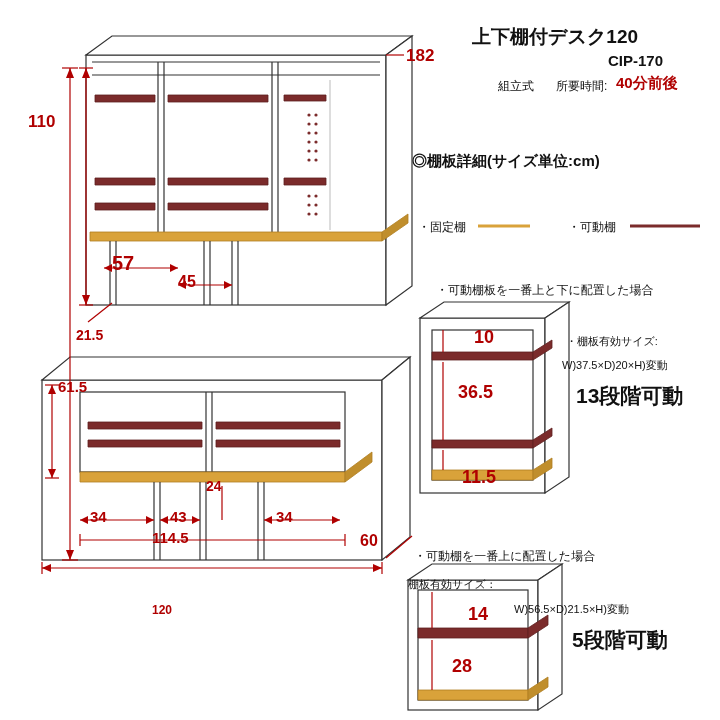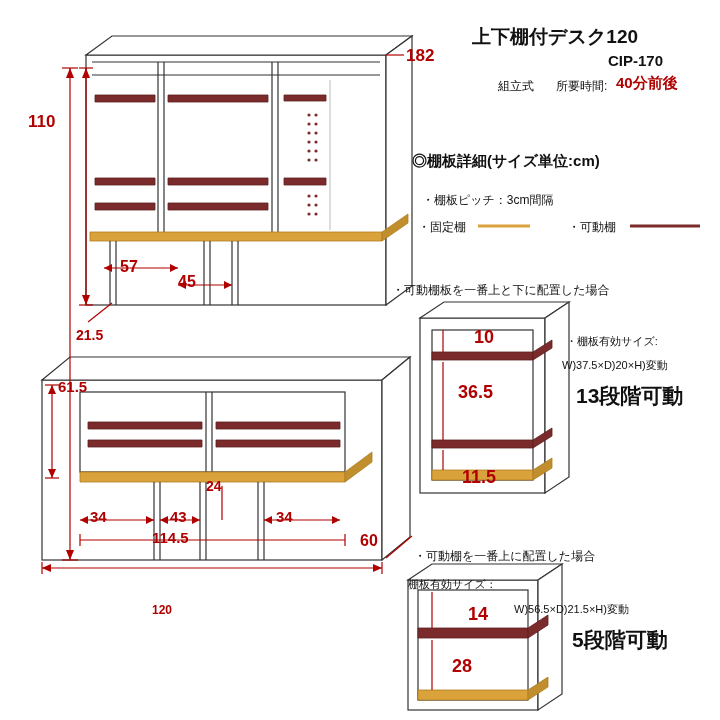--- a/index.html
+++ b/index.html
@@ -220,42 +220,41 @@
   <line x1="630" y1="226" x2="700" y2="226" stroke="#7b2b2b" stroke-width="3"></line>
 </svg>
 
 <div class="lbl title" style="left:472px;top:24px;">上下棚付デスク120</div>
 <div class="lbl subtitle" style="left:608px;top:52px;">CIP-170</div>
 <div class="lbl blk mid" style="left:498px;top:78px;">組立式</div>
 <div class="lbl blk mid" style="left:556px;top:78px;">所要時間:</div>
 <div class="lbl dim" style="left:616px;top:74px;font-size:15px;">40分前後</div>
 
 <div class="lbl blk" style="left:412px;top:152px;font-size:15px;font-weight:bold;">◎棚板詳細(サイズ単位:cm)</div>
-<div class="lbl blk mid" style="left:422px;top:192px;">・棚板ピッチ：3cm間隔</div>
 <div class="lbl blk mid" style="left:418px;top:219px;">・固定棚</div>
 <div class="lbl blk mid" style="left:568px;top:219px;">・可動棚</div>
 
-<div class="lbl blk mid" style="left:392px;top:282px;">・可動棚板を一番上と下に配置した場合</div>
+<div class="lbl blk mid" style="left:436px;top:282px;">・可動棚板を一番上と下に配置した場合</div>
 <div class="lbl blk small" style="left:566px;top:334px;">・棚板有効サイズ:</div>
 <div class="lbl blk small" style="left:562px;top:358px;">W)37.5×D)20×H)変動</div>
 <div class="lbl blk huge" style="left:576px;top:382px;">13段階可動</div>
 <div class="lbl dim big" style="left:474px;top:327px;">10</div>
 <div class="lbl dim big" style="left:458px;top:382px;">36.5</div>
 <div class="lbl dim big" style="left:462px;top:467px;">11.5</div>
 
 <div class="lbl blk mid" style="left:414px;top:548px;">・可動棚を一番上に配置した場合</div>
 <div class="lbl blk small" style="left:408px;top:577px;">棚板有効サイズ：</div>
 <div class="lbl blk small" style="left:514px;top:602px;">W)56.5×D)21.5×H)変動</div>
 <div class="lbl blk huge" style="left:572px;top:626px;">5段階可動</div>
 <div class="lbl dim big" style="left:468px;top:604px;">14</div>
 <div class="lbl dim big" style="left:452px;top:656px;">28</div>
 
 <div class="lbl dim" style="left:406px;top:46px;font-size:17px;">182</div>
 <div class="lbl dim" style="left:28px;top:112px;font-size:17px;">110</div>
-<div class="lbl dim" style="left:112px;top:258px;font-size:16px;padding-left:8px;">57</div>
+<div class="lbl dim" style="left:112px;top:252px;font-size:20px;">57</div>
 <div class="lbl dim" style="left:178px;top:273px;font-size:16px;">45</div>
 <div class="lbl dim" style="left:76px;top:327px;font-size:14px;">21.5</div>
 <div class="lbl dim" style="left:58px;top:378px;font-size:15px;">61.5</div>
 <div class="lbl dim" style="left:90px;top:508px;font-size:15px;">34</div>
 <div class="lbl dim" style="left:170px;top:508px;font-size:15px;">43</div>
 <div class="lbl dim" style="left:276px;top:508px;font-size:15px;">34</div>
 <div class="lbl dim" style="left:206px;top:478px;font-size:14px;">24</div>
 <div class="lbl dim" style="left:152px;top:529px;font-size:15px;">114.5</div>
 <div class="lbl dim" style="left:152px;top:603px;font-size:12px;">120</div>
 <div class="lbl dim" style="left:360px;top:532px;font-size:16px;">60</div>

